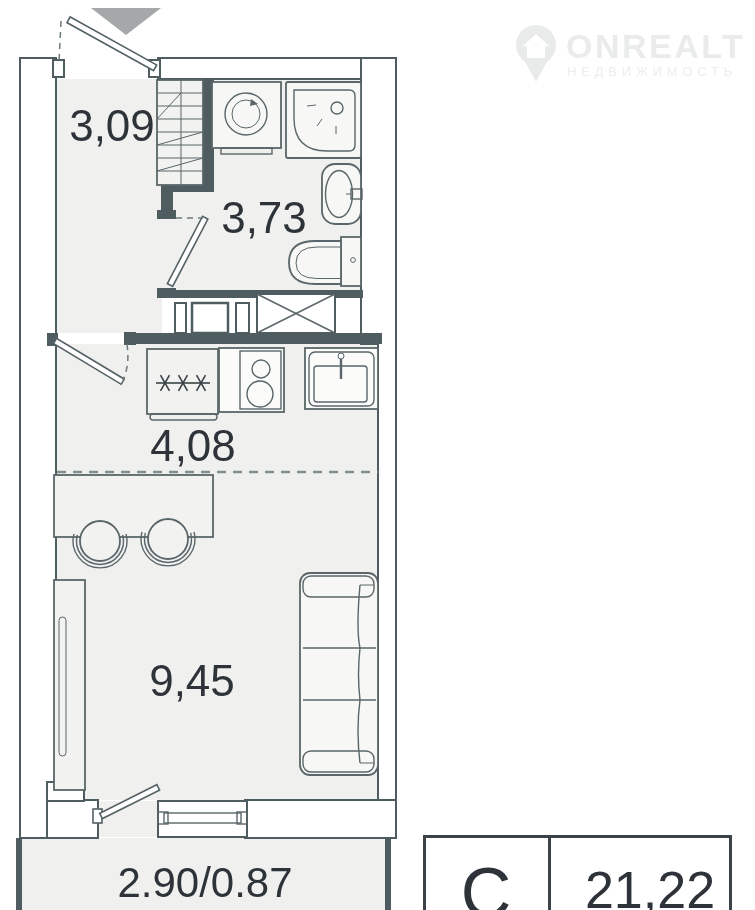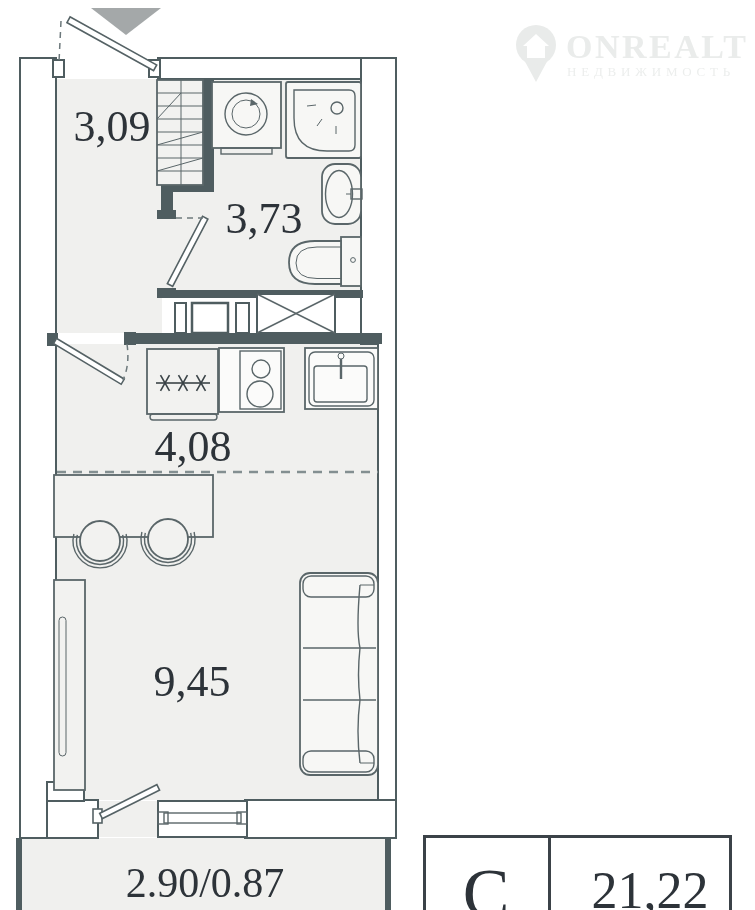--- a/index.html
+++ b/index.html
@@ -1,17 +1,17 @@
 <!DOCTYPE html>
 <html><head>
 <meta charset="utf-8">
 <style>
   html,body{margin:0;padding:0;background:#fff;}
   .canvas{position:relative;width:755px;height:910px;background:#ffffff;overflow:hidden;
-          font-family:Liberation Serif, serif;}
+          font-family:Liberation Sans, sans-serif;}
   svg{display:block;}
   .ww{fill:#ffffff;stroke:#4f5d60;stroke-width:2;}          
   .wd{fill:#4f5d60;stroke:none;}                            
   .floor{fill:#f0f0ee;stroke:none;}
   .fx{fill:#f7f7f5;stroke:#5a6669;stroke-width:1.8;}        
   .fx-g{fill:#f2f2f0;stroke:#5a6669;stroke-width:1.8;}      
   .fxw{fill:#fbfbfa;stroke:#5a6669;stroke-width:1.8;}       
   .ln{fill:none;stroke:#5a6669;stroke-width:1.4;}
   .ln2{fill:none;stroke:#5a6669;stroke-width:1;}
   .pill{fill:#ffffff;stroke:#4f5d60;stroke-width:2;}

